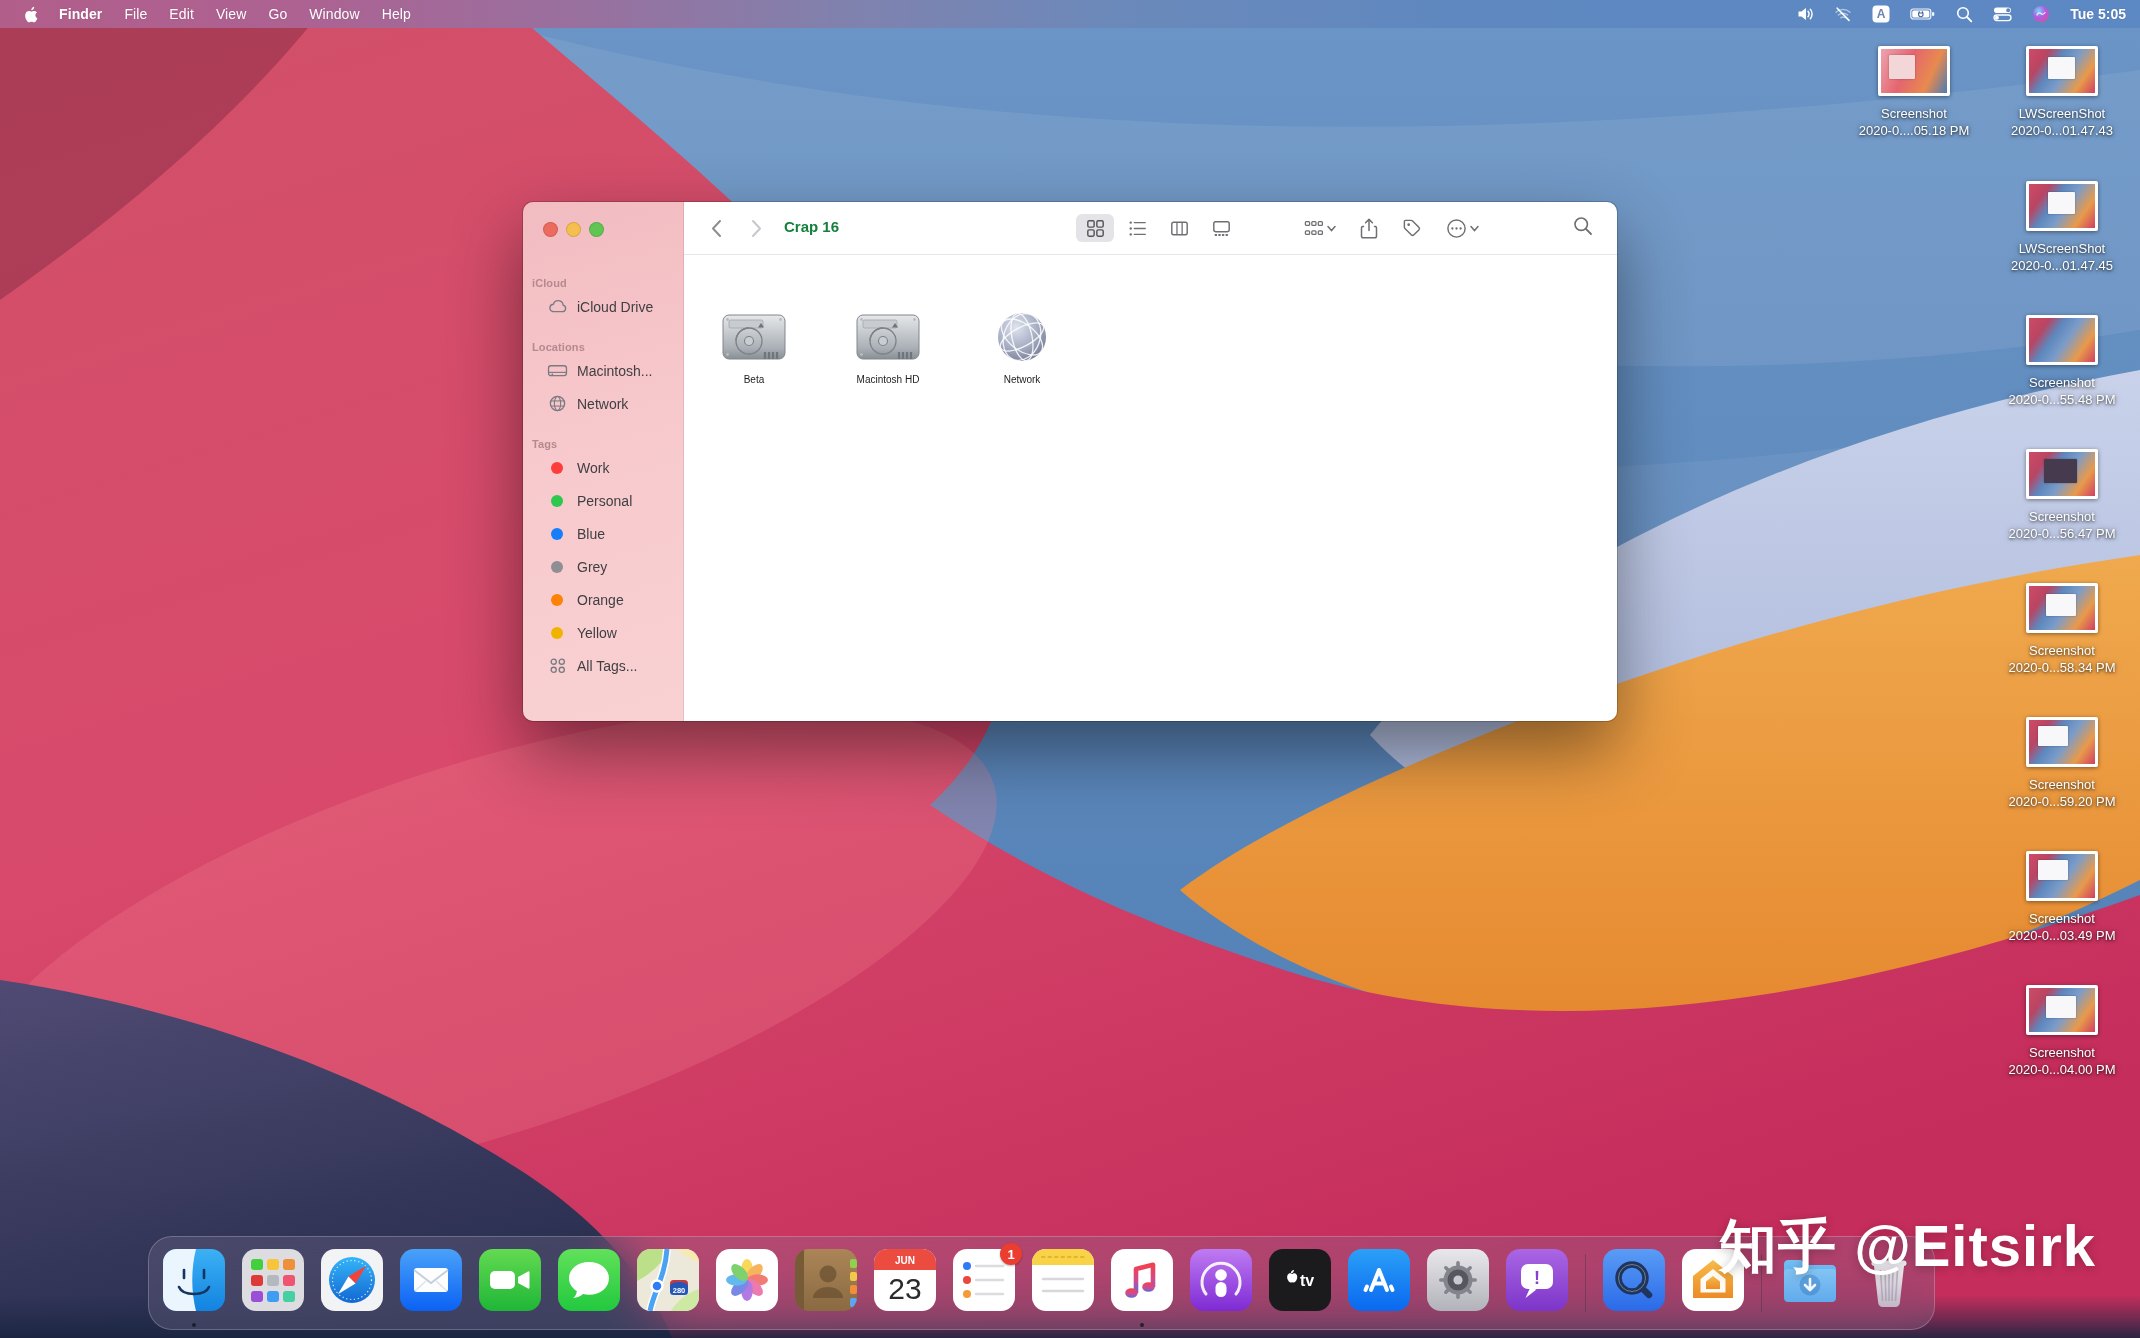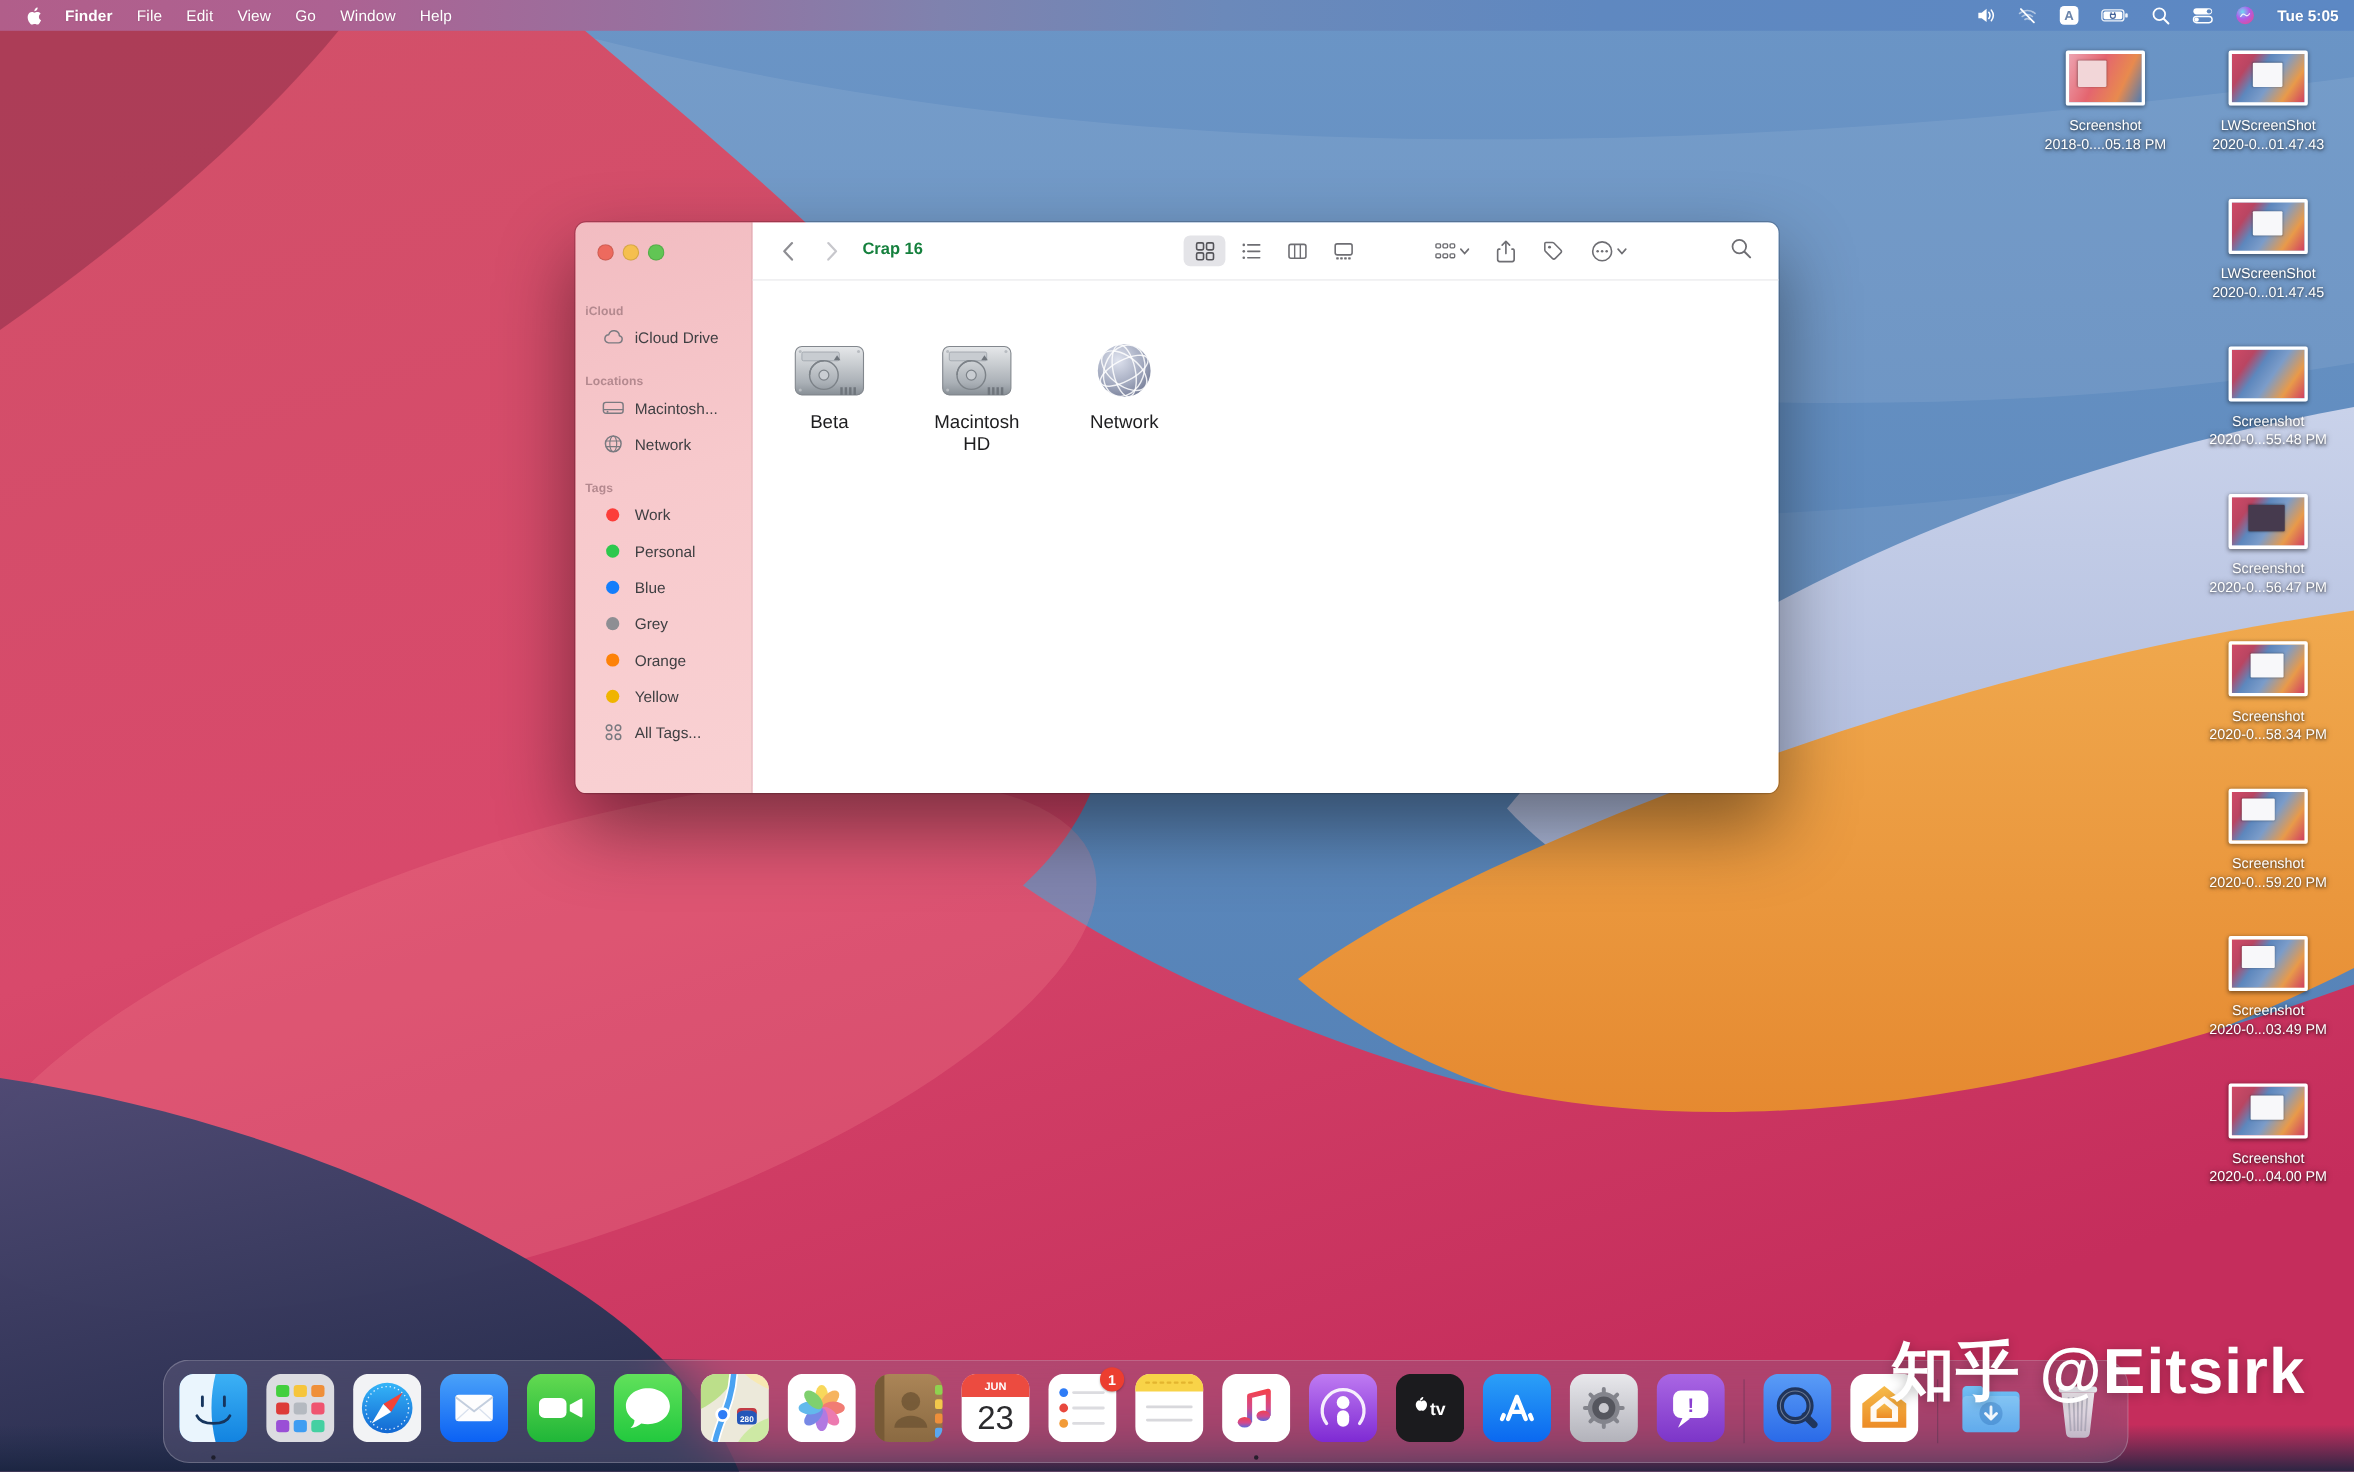--- a/index.html
+++ b/index.html
@@ -75,21 +75,21 @@
   .viewgroup{position:absolute;left:392px;top:12px;display:flex;gap:4px;}
   .vbtn{width:38px;height:28px;border-radius:6px;display:flex;align-items:center;justify-content:center;}
   .vbtn.sel{background:#e4e4e8;}
   .actions{position:absolute;left:620px;top:12px;display:flex;align-items:center;gap:24px;height:28px;}
   .abtn{display:flex;align-items:center;gap:3px;}
   .searchbtn{position:absolute;right:24px;top:14px;}
   
   .content{flex:1;display:flex;align-items:flex-start;padding:38px 0 0 20px;gap:34px;}
   .fitem{width:100px;text-align:center;cursor:default;}
   .fitem .ficon{height:72px;display:flex;align-items:flex-end;justify-content:center;}
-  .fitem .flabel{margin-top:9px;font-size:17px;color:#1d1d1f;}
+  .fitem .flabel{margin-top:9px;font-size:10px;color:#1d1d1f;}
   
   .dock{
     position:absolute;left:148px;bottom:8px;height:92px;z-index:40;
     display:flex;align-items:center;gap:17px;padding:0 14px;
     background:rgba(125,115,150,.30);
     border:1px solid rgba(255,255,255,.22);
     border-radius:24px;
     backdrop-filter:blur(24px);
   }
   .dk{width:62px;height:68px;position:relative;flex:0 0 62px;cursor:default;}
@@ -223,21 +223,21 @@
       </svg>
     </span>
     <span class="mb-clock">Tue 5:05</span>
   </div>
 </div>
 
 <div class="dicon" style="left:1844px;top:46px;">
   <div class="thumb t-pink"></div>
   <div class="dlabel">
       <div>Screenshot</div>
-      <div>2018-0....05.18 PM</div>
+      <div>2020-0....05.18 PM</div>
     </div>
 </div>
 <div class="dicon" style="left:1992px;top:46px;">
   <div class="thumb t-lw"></div>
   <div class="dlabel">
       <div>LWScreenShot</div>
       <div>2020-0...01.47.43</div>
     </div>
 </div>
 <div class="dicon" style="left:1992px;top:181px;">

